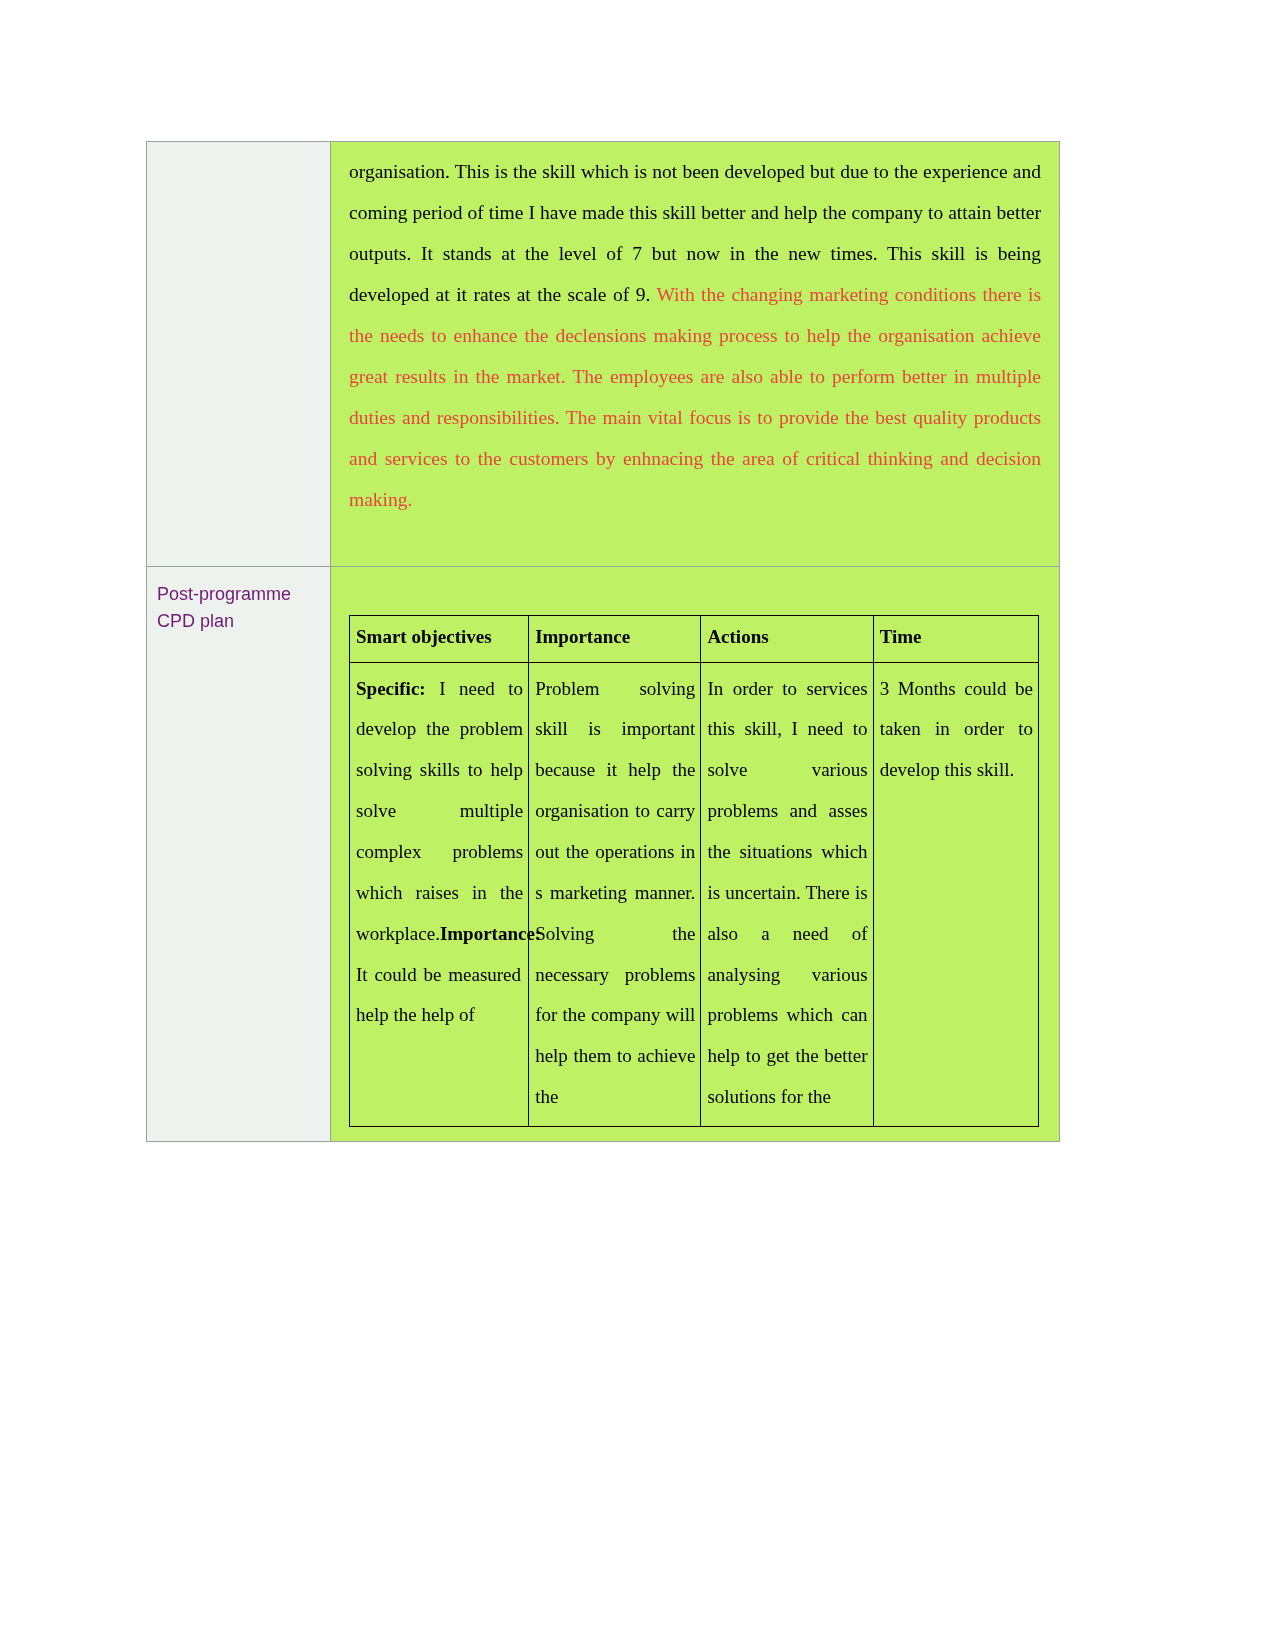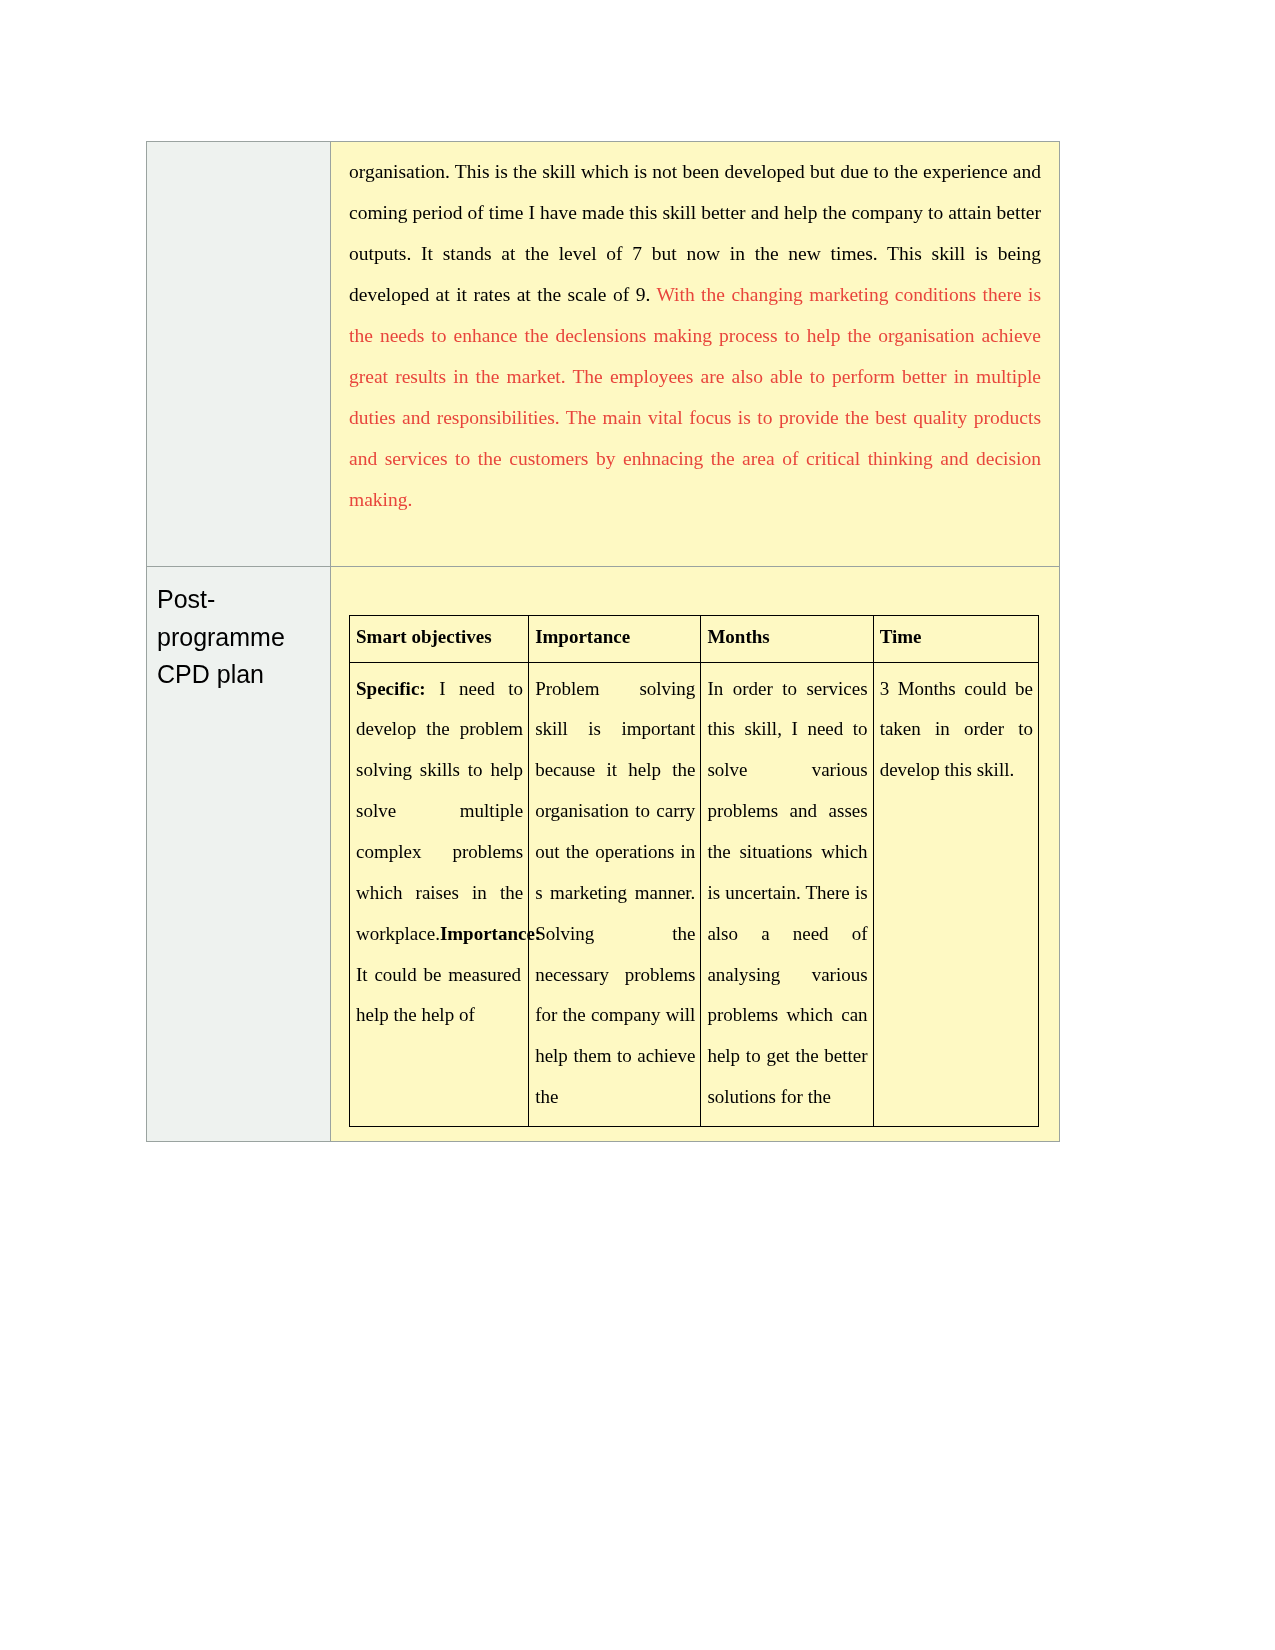--- a/index.html
+++ b/index.html
@@ -35,27 +35,27 @@
     border: 1px solid #9aa3a0;
     vertical-align: top;
     padding: 0;
   }
 
   .label-cell {
     width: 184px;
     background: #eef2ef;
     padding: 14px 10px 10px 10px !important;
     font-family: "Liberation Sans", "DejaVu Sans", sans-serif;
-    font-size: 25px;
+    font-size: 18px;
     line-height: 1.5;
-    color: #000000;
+    color: #701a75;
   }
 
   .content-cell {
-    background: #fef9c3;
+    background: #bef264;
     padding: 10px 14px 14px 14px !important;
   }
 
   
   .para {
     font-size: 19.5px;
     line-height: 2.1;
     text-align: justify;
     color: #000000;
     margin: 0;
@@ -132,21 +132,21 @@
               <colgroup>
                 <col class="col-1">
                   <col class="col-2">
                   <col class="col-3">
                   <col class="col-4">
               </colgroup>
               <thead>
                 <tr>
                   <th>Smart objectives</th>
                   <th>Importance</th>
-                  <th>Months</th>
+                  <th>Actions</th>
                   <th>Time</th>
                 </tr>
               </thead>
               <tbody>
                 <tr>
                   <td>
                     <p class="cell-para"><b>Specific:</b><span> I need to develop the problem solving skills to help solve multiple complex problems which raises in the workplace.</span><b>Importance:</b><span> It could be measured help the help of</span></p>
                   </td>
                   <td>Problem solving skill is important because it help the organisation to carry out the operations in s marketing manner. Solving the necessary problems for the company will help them to achieve the</td>
                   <td>In order to services this skill, I need to solve various problems and asses the situations which is uncertain. There is also a need of analysing various problems which can help to get the better solutions for the</td>

